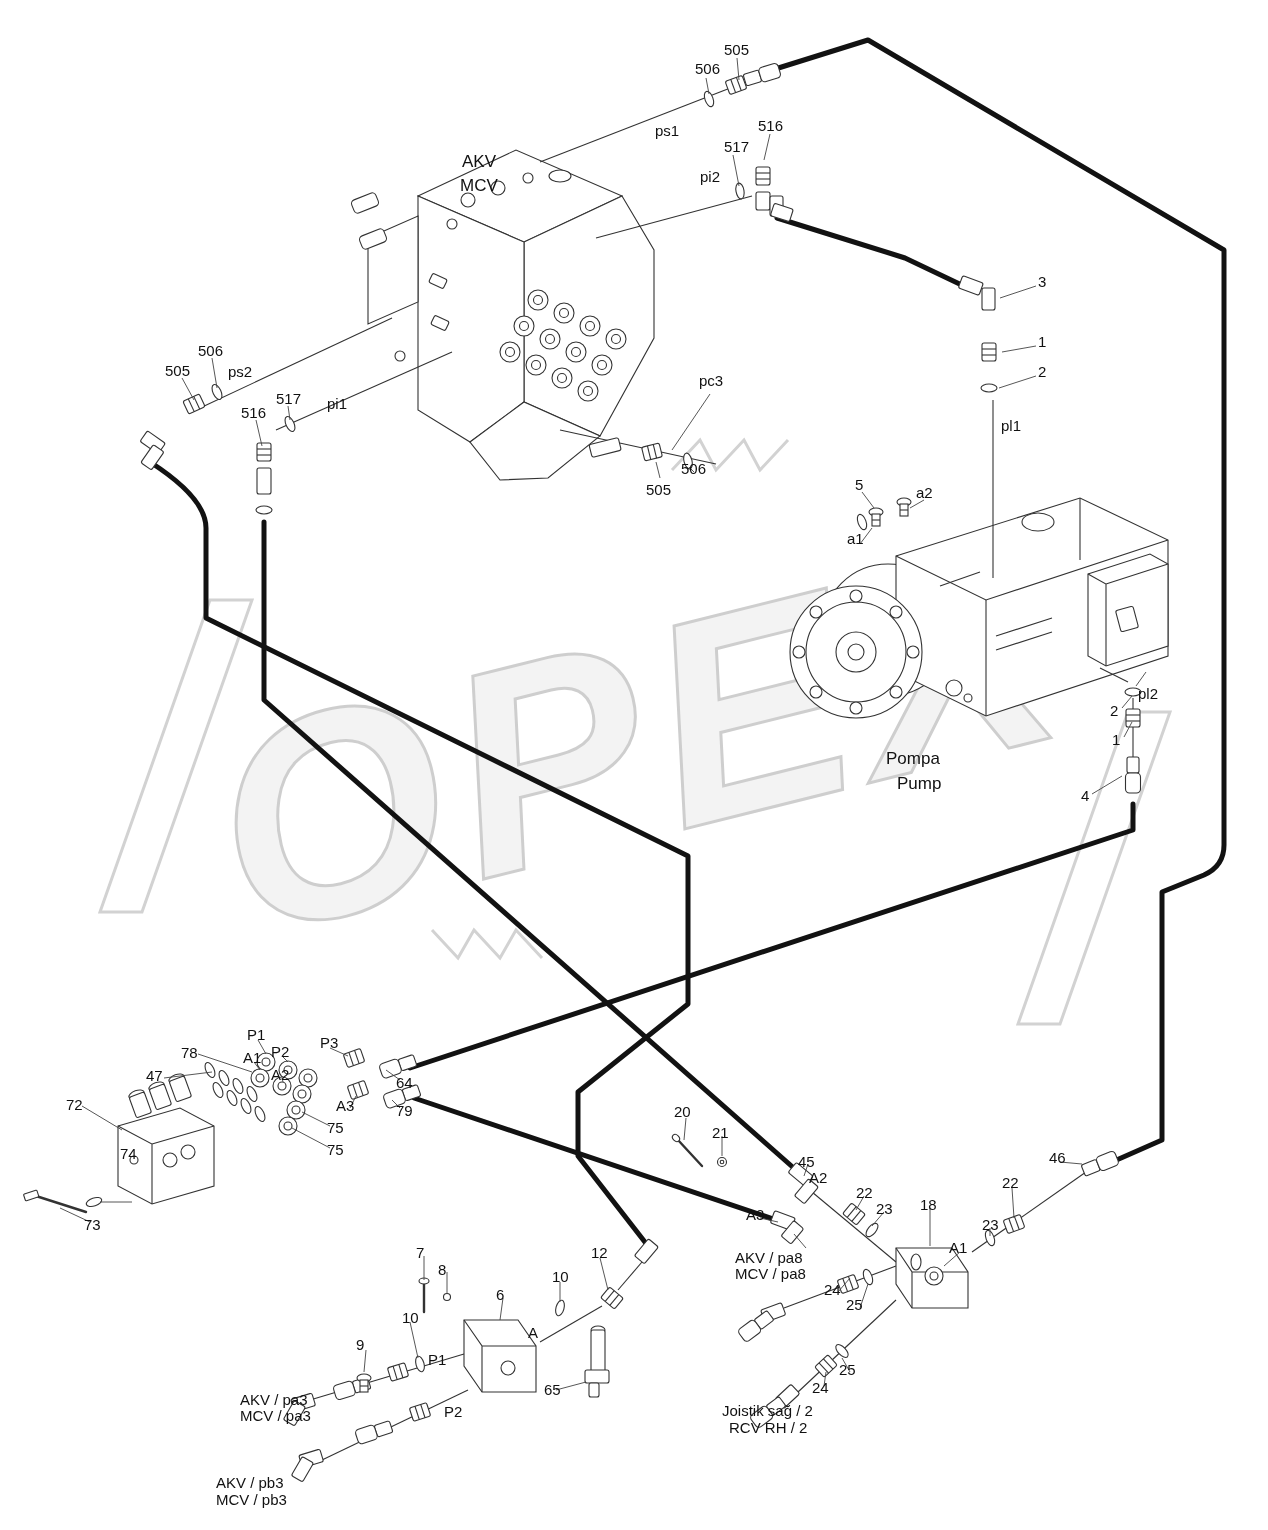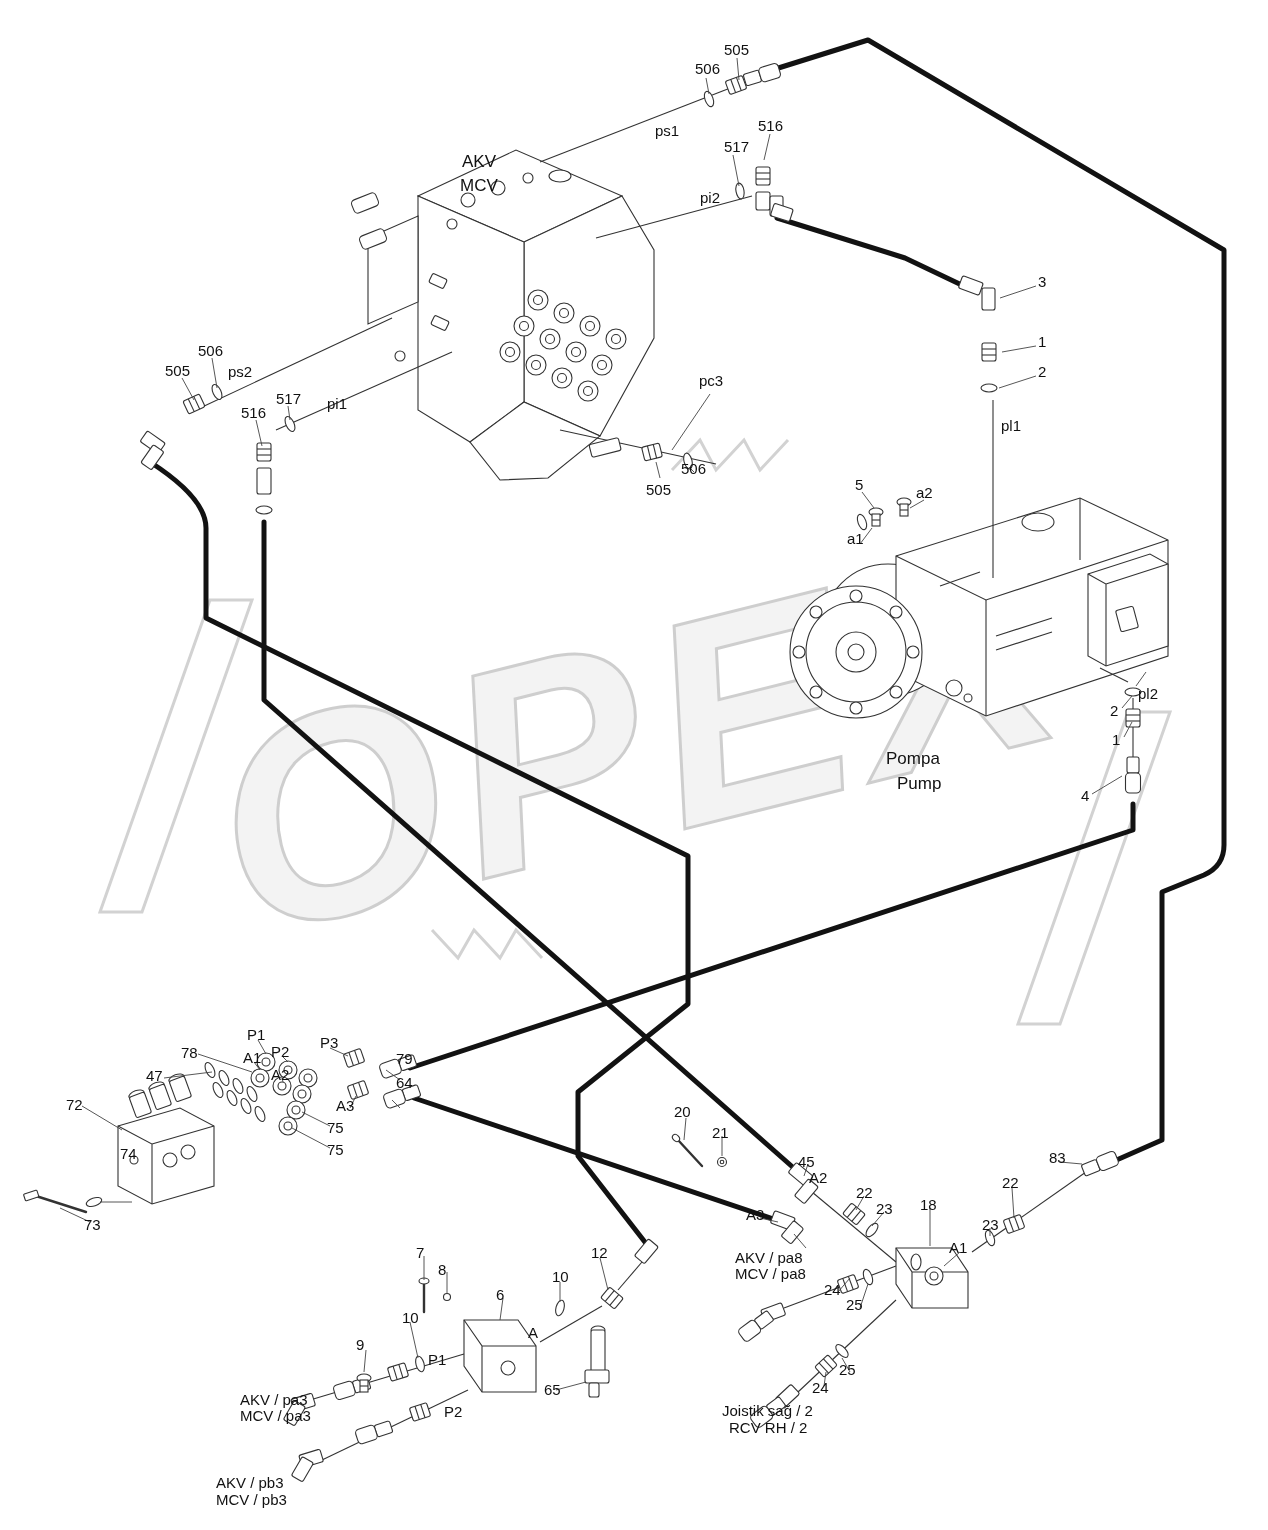--- a/index.html
+++ b/index.html
@@ -353,21 +353,21 @@
       <line class="leader" x1="556" y1="1390" x2="586" y2="1382"></line>
       <line class="leader" x1="806" y1="1248" x2="794" y2="1234"></line>
     </g>
   </svg>
 
   <div class="lbl" style="left:695px;top:60px">506</div>
   <div class="lbl" style="left:724px;top:41px">505</div>
   <div class="lbl" style="left:655px;top:122px">ps1</div>
   <div class="lbl" style="left:724px;top:138px">517</div>
   <div class="lbl" style="left:758px;top:117px">516</div>
-  <div class="lbl" style="left:700px;top:189px">pi2</div>
+  <div class="lbl" style="left:700px;top:168px">pi2</div>
 
   <div class="lbl big" style="left:462px;top:152px">AKV</div>
   <div class="lbl big" style="left:460px;top:176px">MCV</div>
 
   <div class="lbl" style="left:1038px;top:273px">3</div>
   <div class="lbl" style="left:1038px;top:333px">1</div>
   <div class="lbl" style="left:1038px;top:363px">2</div>
   <div class="lbl" style="left:1001px;top:417px">pl1</div>
   <div class="lbl" style="left:855px;top:476px">5</div>
   <div class="lbl" style="left:916px;top:484px">a2</div>
@@ -393,31 +393,31 @@
   <div class="lbl" style="left:247px;top:1026px">P1</div>
   <div class="lbl" style="left:181px;top:1044px">78</div>
   <div class="lbl" style="left:243px;top:1049px">A1</div>
   <div class="lbl" style="left:271px;top:1043px">P2</div>
   <div class="lbl" style="left:146px;top:1067px">47</div>
   <div class="lbl" style="left:271px;top:1066px">A2</div>
   <div class="lbl" style="left:320px;top:1034px">P3</div>
   <div class="lbl" style="left:66px;top:1096px">72</div>
   <div class="lbl" style="left:396px;top:1074px">64</div>
   <div class="lbl" style="left:336px;top:1097px">A3</div>
-  <div class="lbl" style="left:396px;top:1050px">79</div>
+  <div class="lbl" style="left:396px;top:1102px">79</div>
   <div class="lbl" style="left:327px;top:1119px">75</div>
   <div class="lbl" style="left:327px;top:1141px">75</div>
   <div class="lbl" style="left:120px;top:1145px">74</div>
   <div class="lbl" style="left:84px;top:1216px">73</div>
 
   <div class="lbl" style="left:674px;top:1103px">20</div>
   <div class="lbl" style="left:712px;top:1124px">21</div>
   <div class="lbl" style="left:798px;top:1153px">45</div>
   <div class="lbl" style="left:809px;top:1169px">A2</div>
-  <div class="lbl" style="left:1049px;top:1149px">83</div>
+  <div class="lbl" style="left:1049px;top:1149px">46</div>
   <div class="lbl" style="left:856px;top:1184px">22</div>
   <div class="lbl" style="left:876px;top:1200px">23</div>
   <div class="lbl" style="left:920px;top:1196px">18</div>
   <div class="lbl" style="left:982px;top:1216px">23</div>
   <div class="lbl" style="left:1002px;top:1174px">22</div>
   <div class="lbl" style="left:746px;top:1206px">A3</div>
   <div class="lbl" style="left:949px;top:1239px">A1</div>
   <div class="lbl" style="left:735px;top:1249px">AKV / pa8</div>
   <div class="lbl" style="left:735px;top:1265px">MCV / pa8</div>
   <div class="lbl" style="left:824px;top:1281px">24</div>

